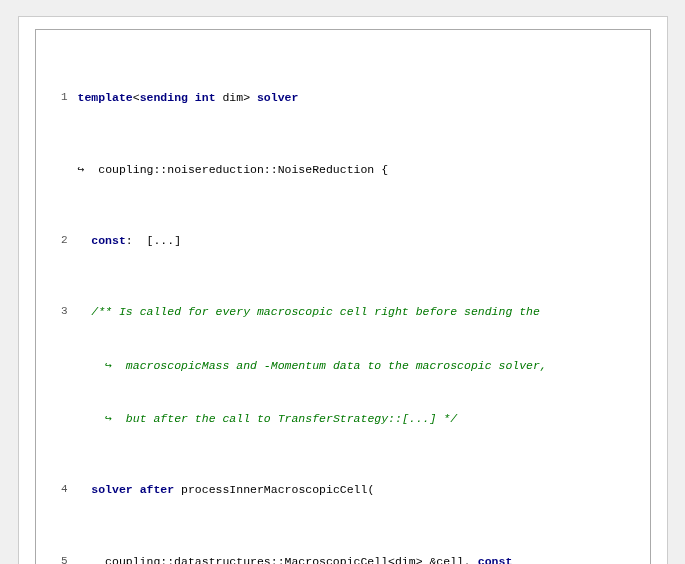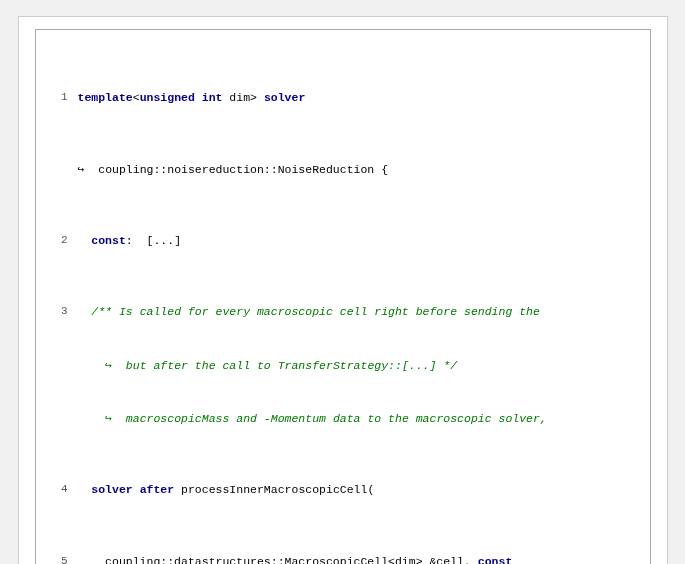--- a/index.html
+++ b/index.html
@@ -50,44 +50,44 @@
     .cm { color: #007800; font-style: italic; }
   </style>
 </head>
 <body>
 
 <div class="listing-box">
   <div class="code-block">
     
     <div class="line">
       <span class="ln">1</span>
-      <span class="code-text"><span class="kw">template</span>&lt;<span class="kw">unsigned int</span> dim&gt; <span class="kw">solver</span></span>
+      <span class="code-text"><span class="kw">template</span>&lt;<span class="kw">sending int</span> dim&gt; <span class="kw">solver</span></span>
     </div>
     
     <div class="line">
       <span class="ln"></span>
       <span class="code-text">↪&nbsp; coupling::noisereduction::NoiseReduction {</span>
     </div>
     
     <div class="line">
       <span class="ln">2</span>
       <span class="code-text">  <span class="kw">const</span>:  [...]</span>
     </div>
     
     <div class="line">
       <span class="ln">3</span>
       <span class="code-text cm">  /** <span style="">Is called for every macroscopic cell right before sending the</span></span>
     </div>
     <div class="line">
       <span class="ln"></span>
-      <span class="code-text cm">    ↪&nbsp; <span style="font-style:italic">but after the call to TransferStrategy::[...] */</span></span>
+      <span class="code-text cm">    ↪&nbsp; <span style="font-style:italic">macroscopicMass and -Momentum data to the macroscopic solver,</span></span>
     </div>
     <div class="line">
       <span class="ln"></span>
-      <span class="code-text cm">    ↪&nbsp; <span style="font-style:italic">macroscopicMass and -Momentum data to the macroscopic solver,</span></span>
+      <span class="code-text cm">    ↪&nbsp; <span style="font-style:italic">but after the call to TransferStrategy::[...] */</span></span>
     </div>
     
     <div class="line">
       <span class="ln">4</span>
       <span class="code-text">  <span class="kw">solver</span> <span class="kw">after</span> processInnerMacroscopicCell(</span>
     </div>
     
     <div class="line">
       <span class="ln">5</span>
       <span class="code-text">    coupling::datastructures::MacroscopicCell&lt;dim&gt; &amp;cell, <span class="kw">const</span></span>

